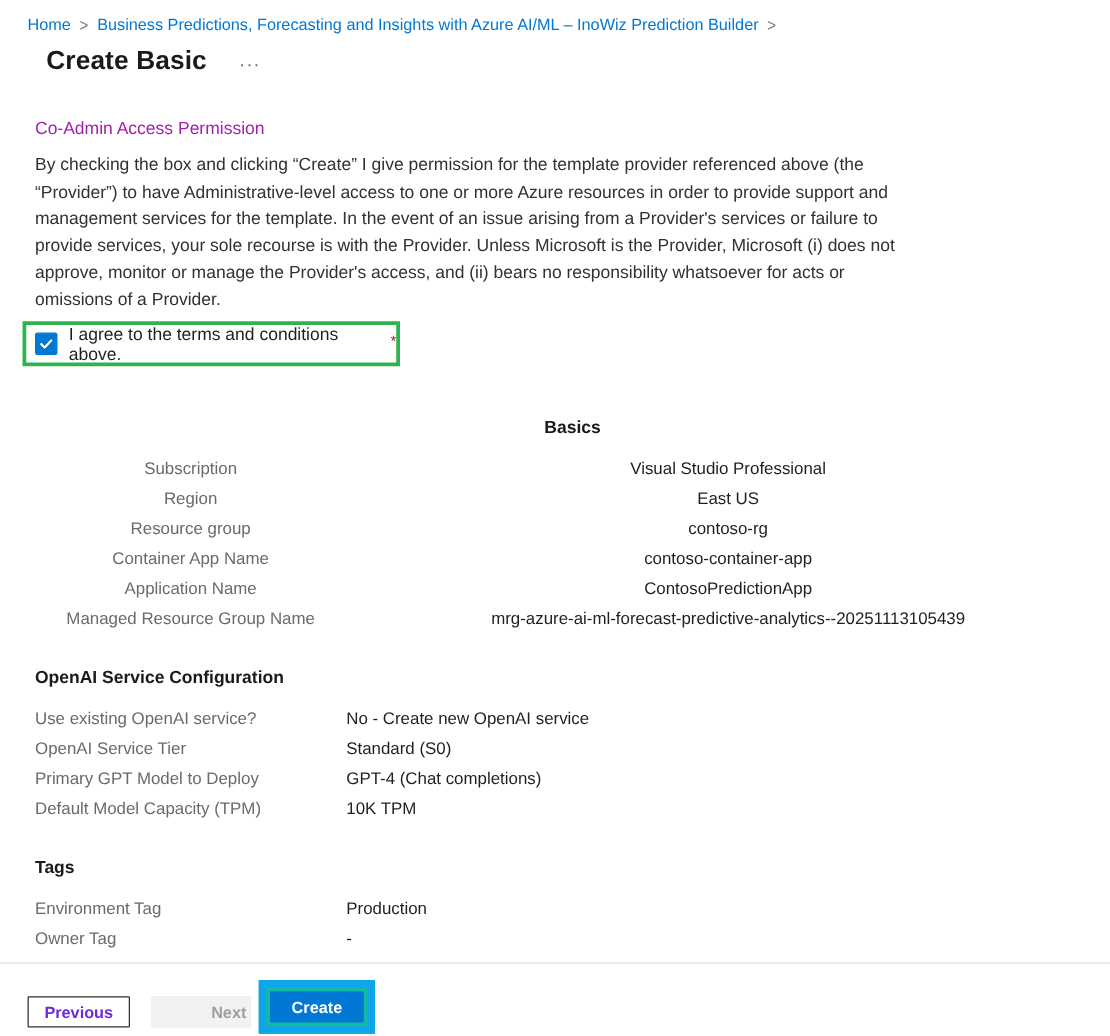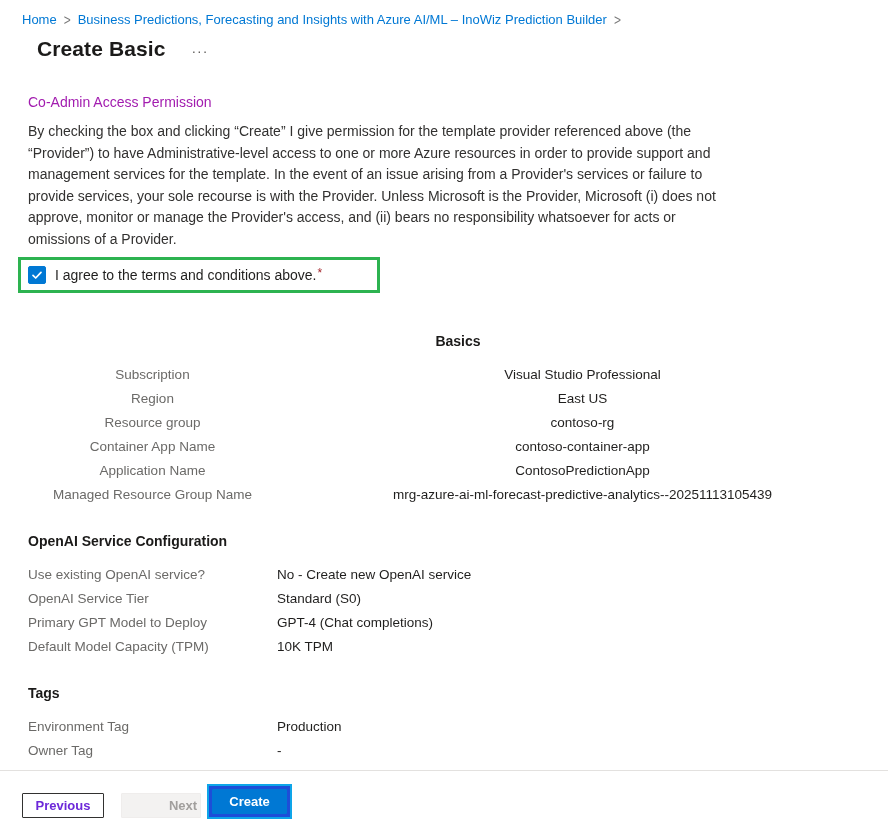--- a/index.html
+++ b/index.html
@@ -34,21 +34,21 @@
     width: 700px;
     font-size: 14px;
     line-height: 21.5px;
     color: #323130;
   }
 
   
   .checkbox-highlight {
     margin: 7px 0 0 18px;
     border: 3px solid #2db350;
-    width: 362px; height: 36px;
+    width: 302px; height: 36px;
     display: flex; align-items: center;
     padding-left: 7px;
     background: #ffffff;
   }
   .checkbox {
     width: 18px; height: 18px;
     background: #0078d4;
     border: 1px solid #0078d4;
     border-radius: 2px;
     display: inline-flex; align-items: center; justify-content: center;
@@ -105,23 +105,23 @@
     background: #f3f2f1;
     border: 1px solid #efedec;
     color: #a19f9d;
     margin-left: 17px;
     margin-top: 8px;
     cursor: default;
     padding-left: 44px;
   }
   .create-highlight {
     margin-left: 6px;
-    border: 2px solid #0ea5e9;
+    border: 6px solid #0ea5e9;
     padding: 3px;
-    background: #1d4ed8;
+    background: #14b8a6;
   }
   .btn-create {
     width: 75px;
     background: #0078d4;
     border: 1px solid #0078d4;
     color: #ffffff;
   }
 </style>
 </head>
 <body>

